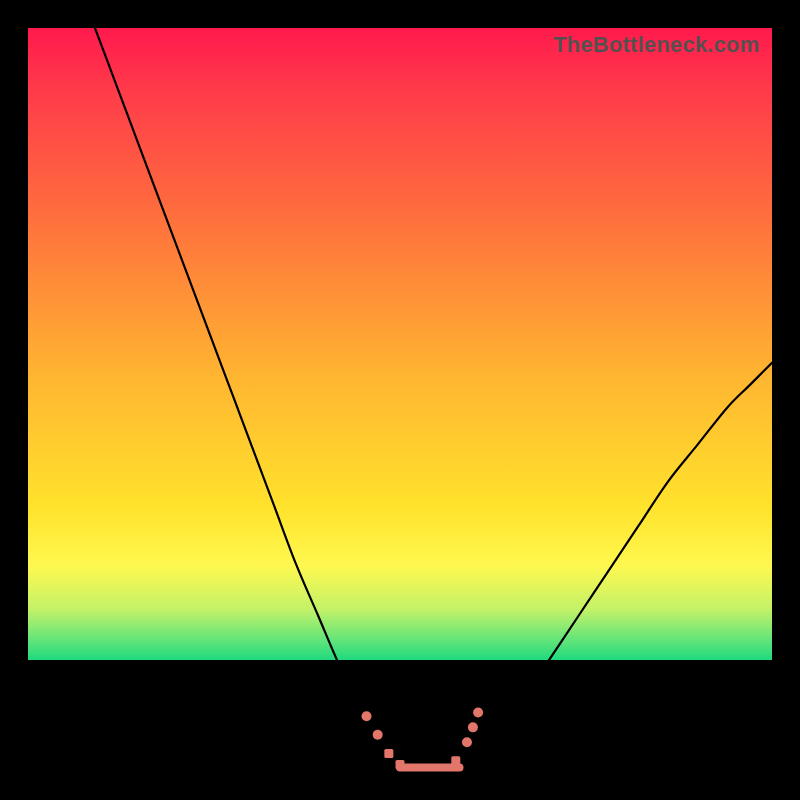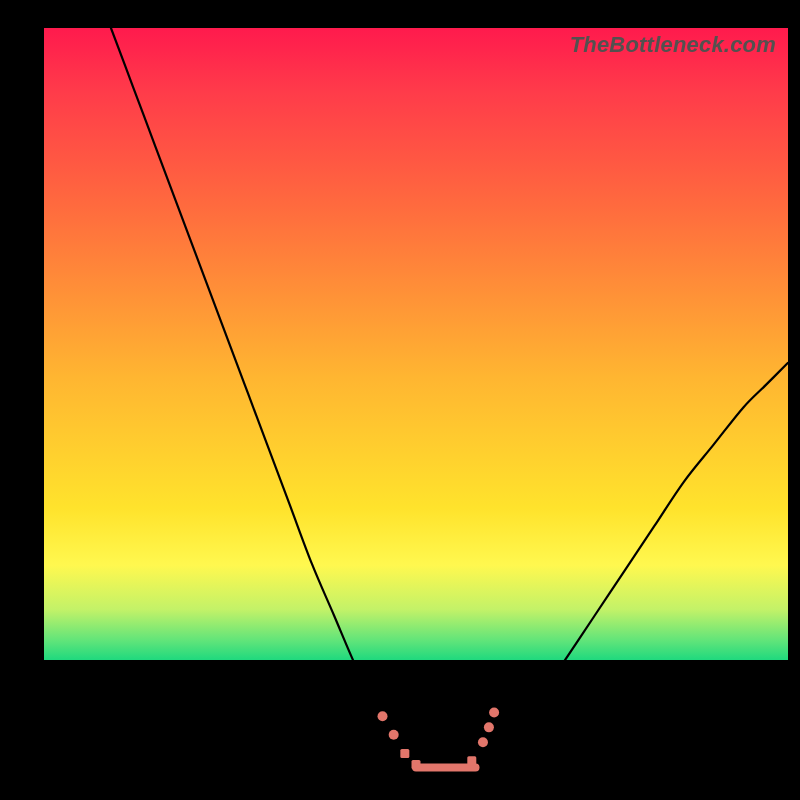--- a/index.html
+++ b/index.html
@@ -13,38 +13,37 @@
   .frame {
     position: absolute;
     left: 0;
     top: 0;
     width: 800px;
     height: 800px;
     background: #000;
   }
   .plot {
     position: absolute;
-    left: 44px;
+    left: 28px;
     top: 28px;
     width: 744px;
     height: 632px;
     
     background: linear-gradient(
       to bottom,
       #ff1a4d 0%,
       #ff3b4a 10%,
       #ff6a3e 28%,
       #ffb531 55%,
       #ffe32c 76%,
       #fff84f 85%,
       #c3f268 92%,
       #5fe47a 97%,
       #1fd97e 100%
     );
-    font-style: italic;
   }
   .watermark {
     position: absolute;
     top: 4px;
     right: 12px;
     font-family: Arial, Helvetica, sans-serif;
     font-size: 22px;
     font-weight: 600;
     color: #53514f;
     letter-spacing: 0.2px;

